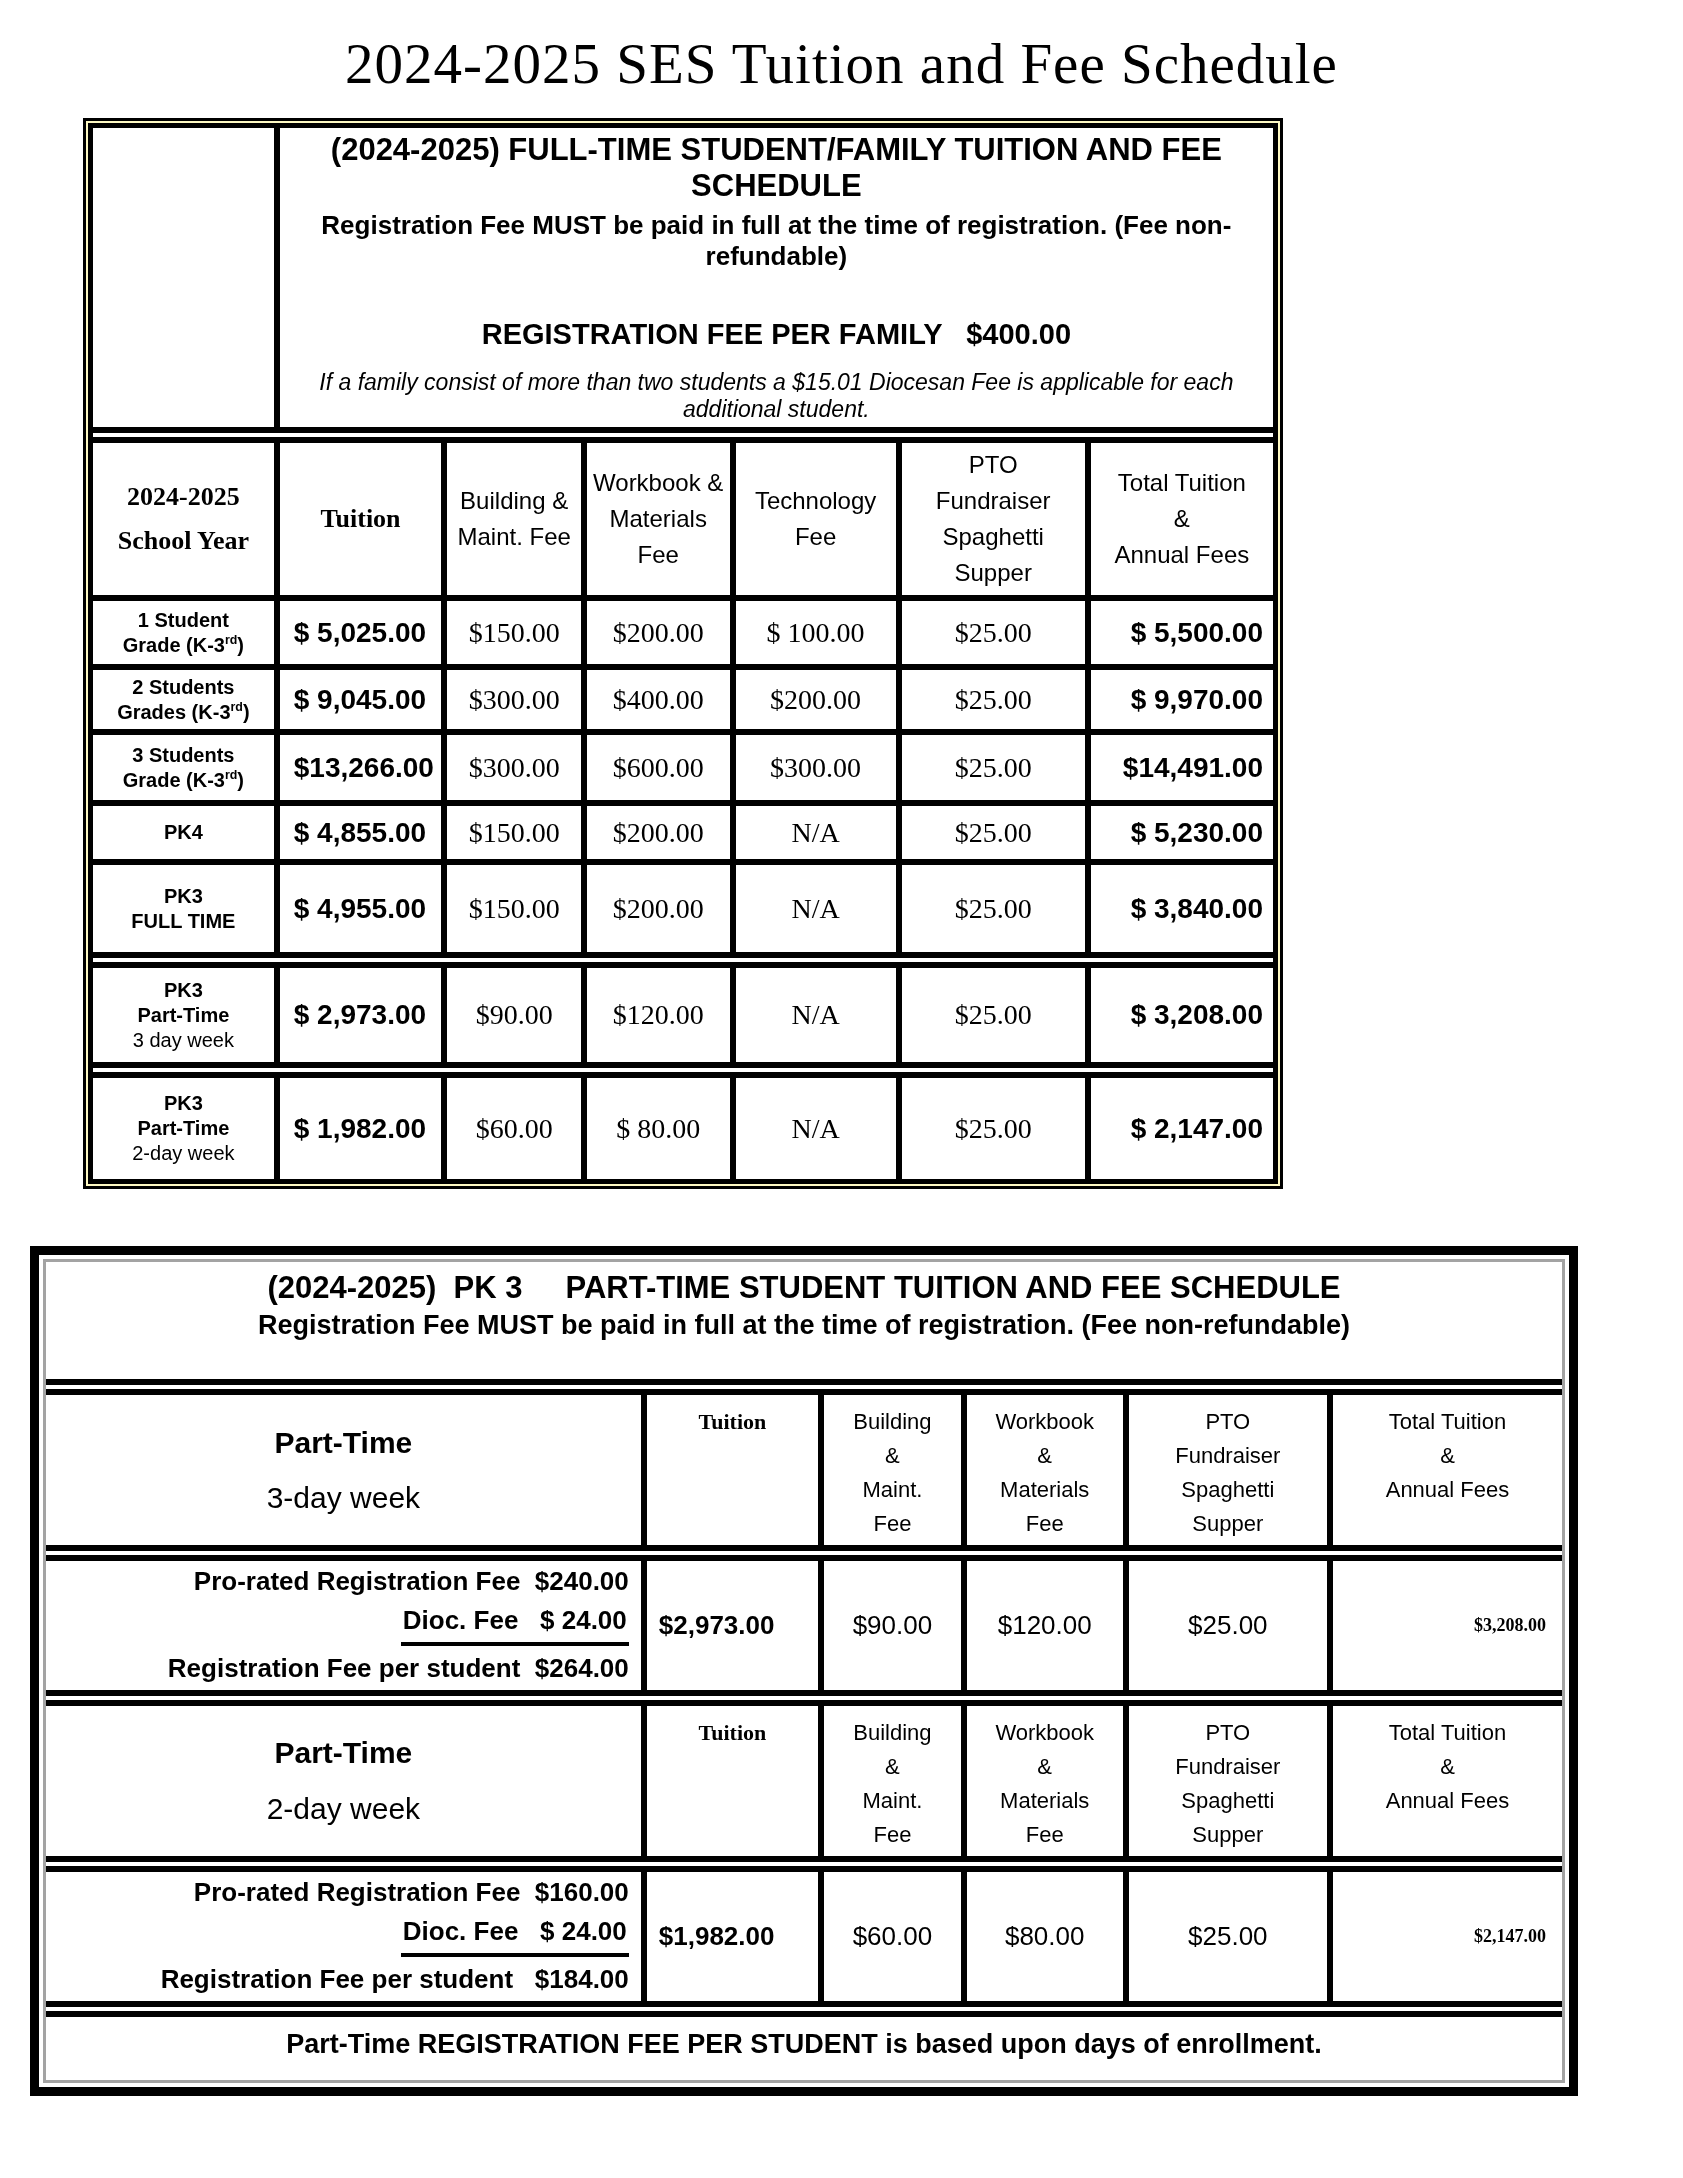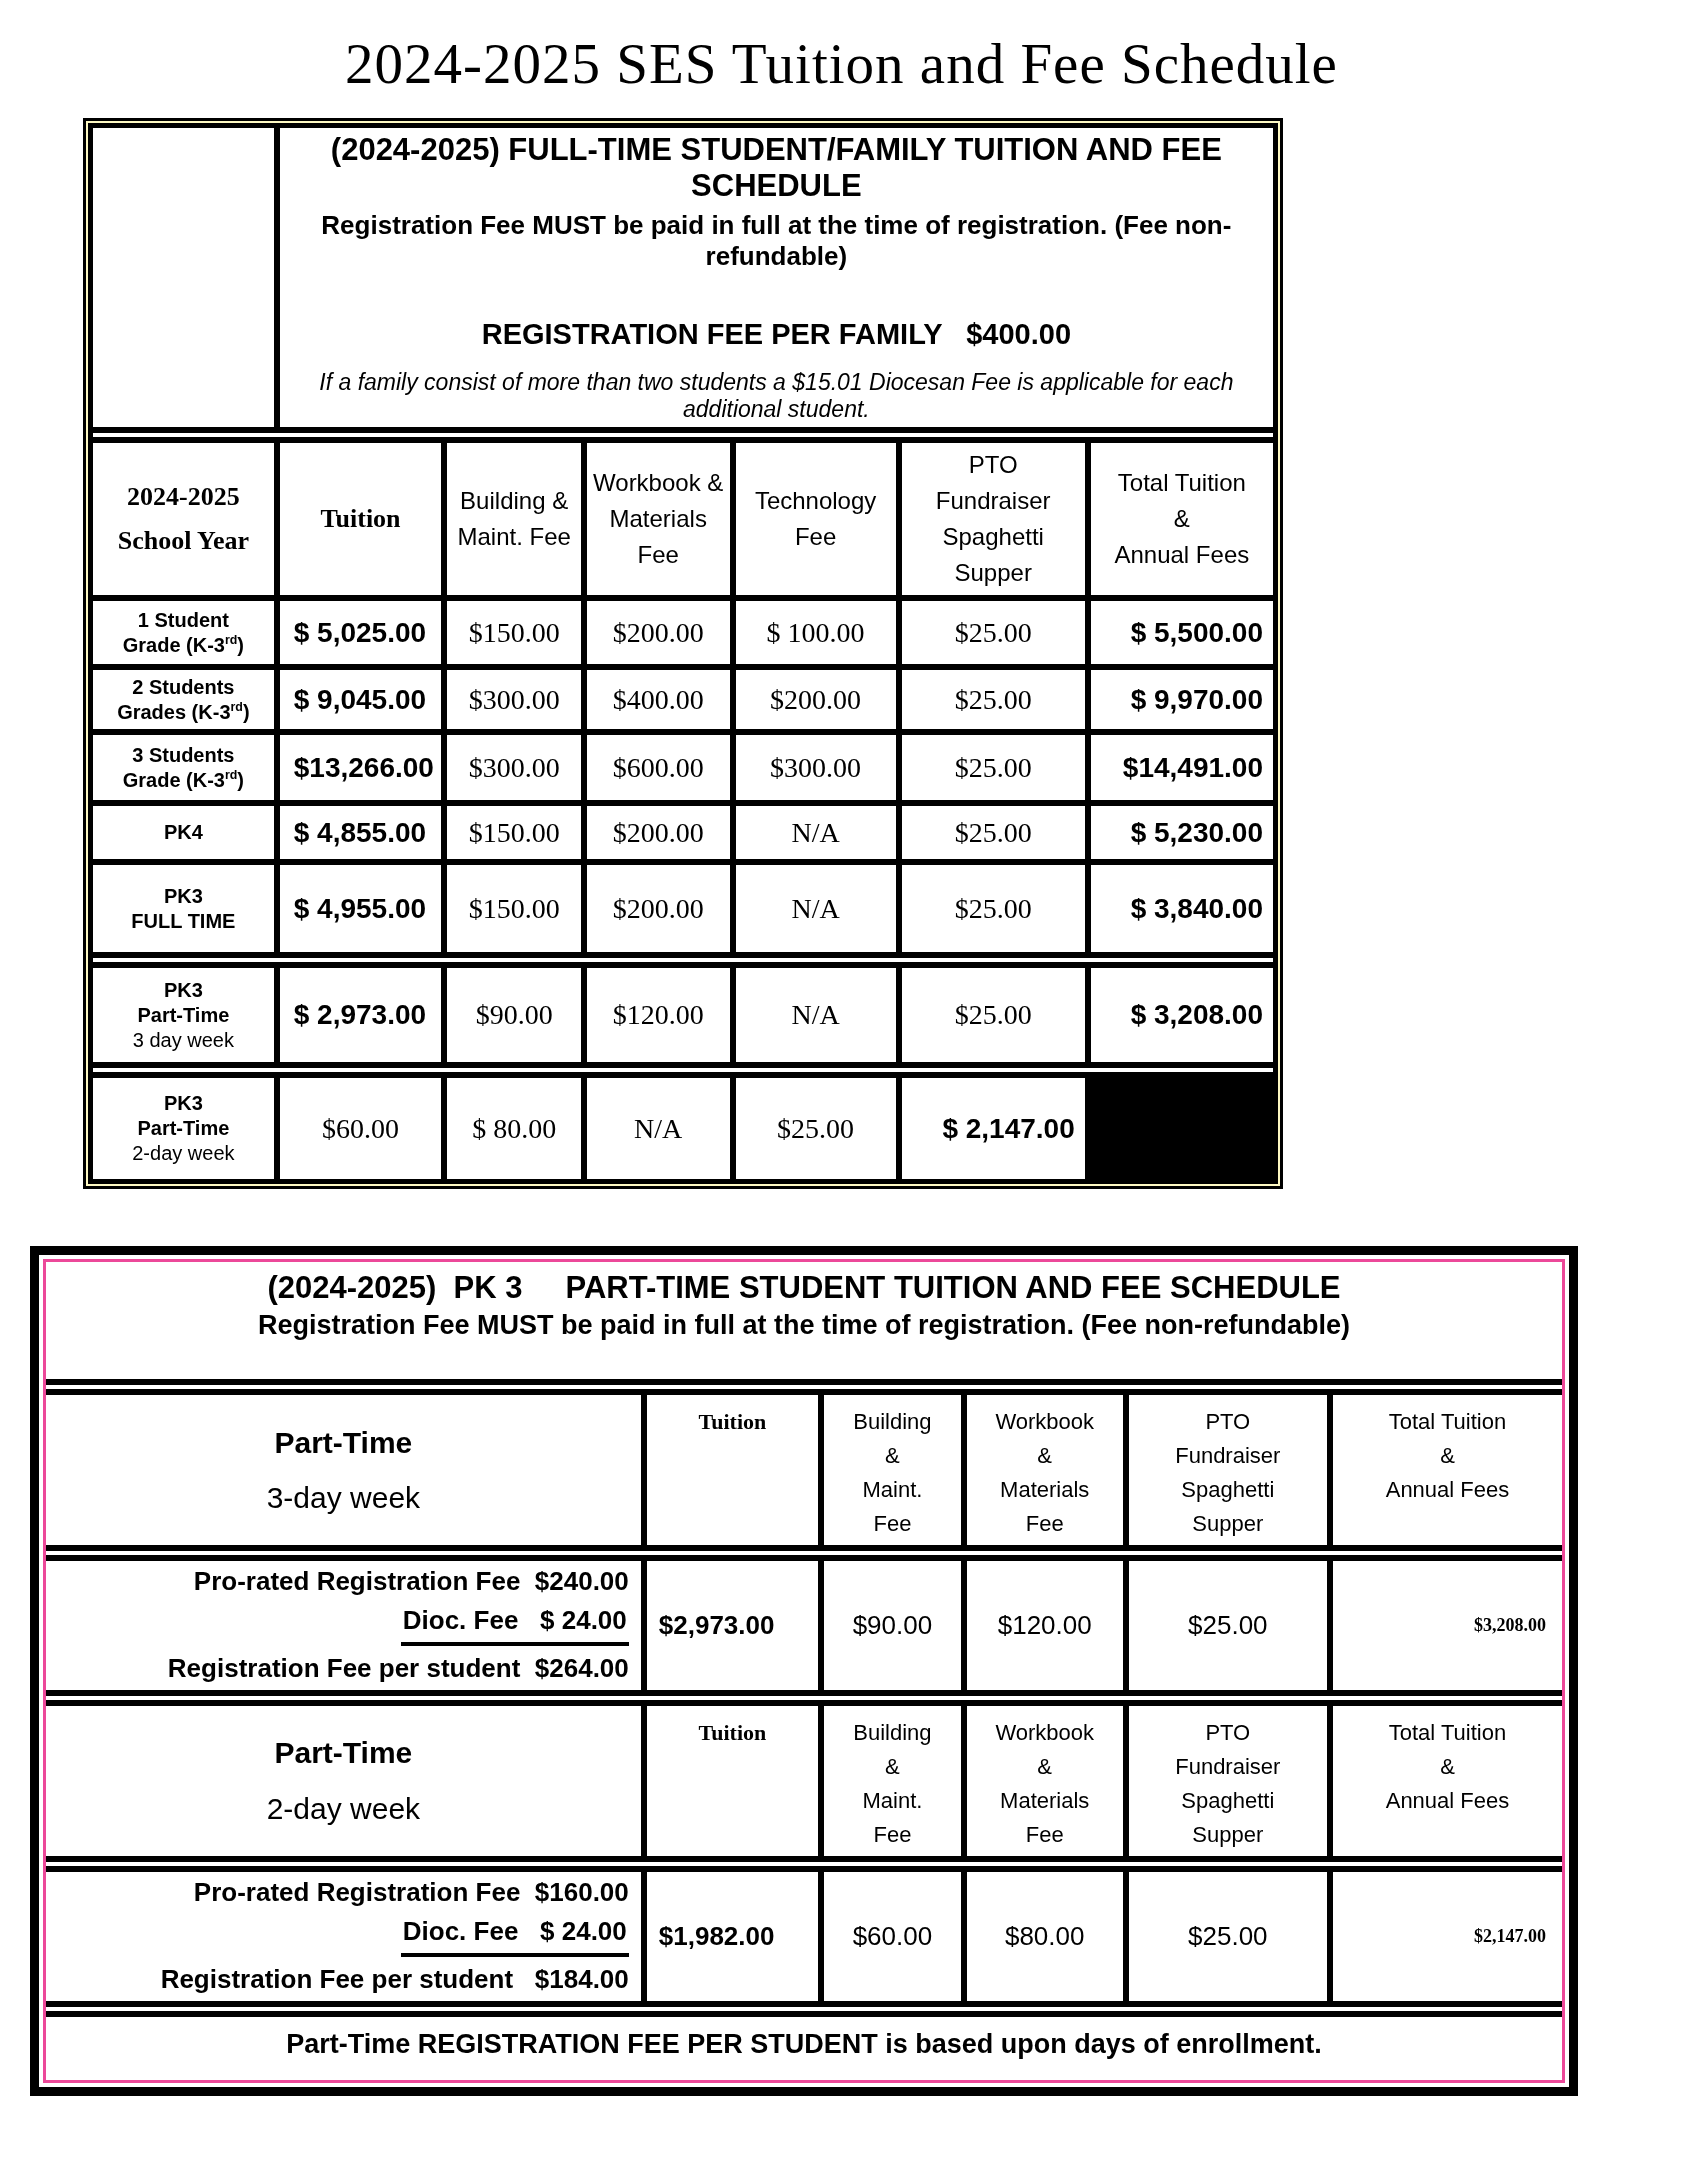--- a/index.html
+++ b/index.html
@@ -51,21 +51,21 @@
   .money-total   { align-items:flex-end; padding-right:10px; font-size:28px; font-weight:700; }
 
   
   .t2-wrap {
     width:1548px; margin:57px 0 0 30px;
     border:9px solid #000; padding:4px; background:#fff;
   }
   .t2 {
     display:grid;
     grid-template-columns:618fr 178fr 142fr 162fr 206fr 238fr;
-    gap:6px; background:#000; border:3px solid #ec4899;
+    gap:6px; background:#000; border:3px solid #a3a3a3;
   }
   .t2 > div { background:#fff; }
   .t2-hdr { min-height:117px; justify-content:flex-start; padding-top:8px; }
   .t2-hdr-title    { font-size:31px; font-weight:700; }
   .t2-hdr-subtitle { font-size:27px; font-weight:700; margin-top:4px; }
   .t2-hdr-note     { font-family:"Liberation Serif", serif; font-size:28px; margin-top:6px; }
 
   .t2-seclabel { min-height:137px; font-size:30px; line-height:1.85; }
   .t2-seclabel .b { font-weight:700; }
   .t2-colhdr { justify-content:flex-start; padding-top:10px; font-size:22px; line-height:1.55; }
@@ -195,20 +195,21 @@
     <div class="cell money-serif">$25.00</div>
     <div class="cell money-total pre">$ 3,208.00</div>
 
     <div class="dv"></div>
 
     <div class="cell rowlabel" style="min-height:101px">
       <div>PK3</div>
       <div><span>Part-Time</span></div>
       <div class="l3">2-day week</div>
     </div>
+    <div class="cell money-tuition pre">$ 1,982.00</div>
     <div class="cell money-serif">$60.00</div>
     <div class="cell money-serif pre">$ 80.00</div>
     <div class="cell money-serif">N/A</div>
     <div class="cell money-serif">$25.00</div>
     <div class="cell money-total pre">$ 2,147.00</div>
   </div>
 </div>
 
 <div class="t2-wrap">
   <div class="t2">

